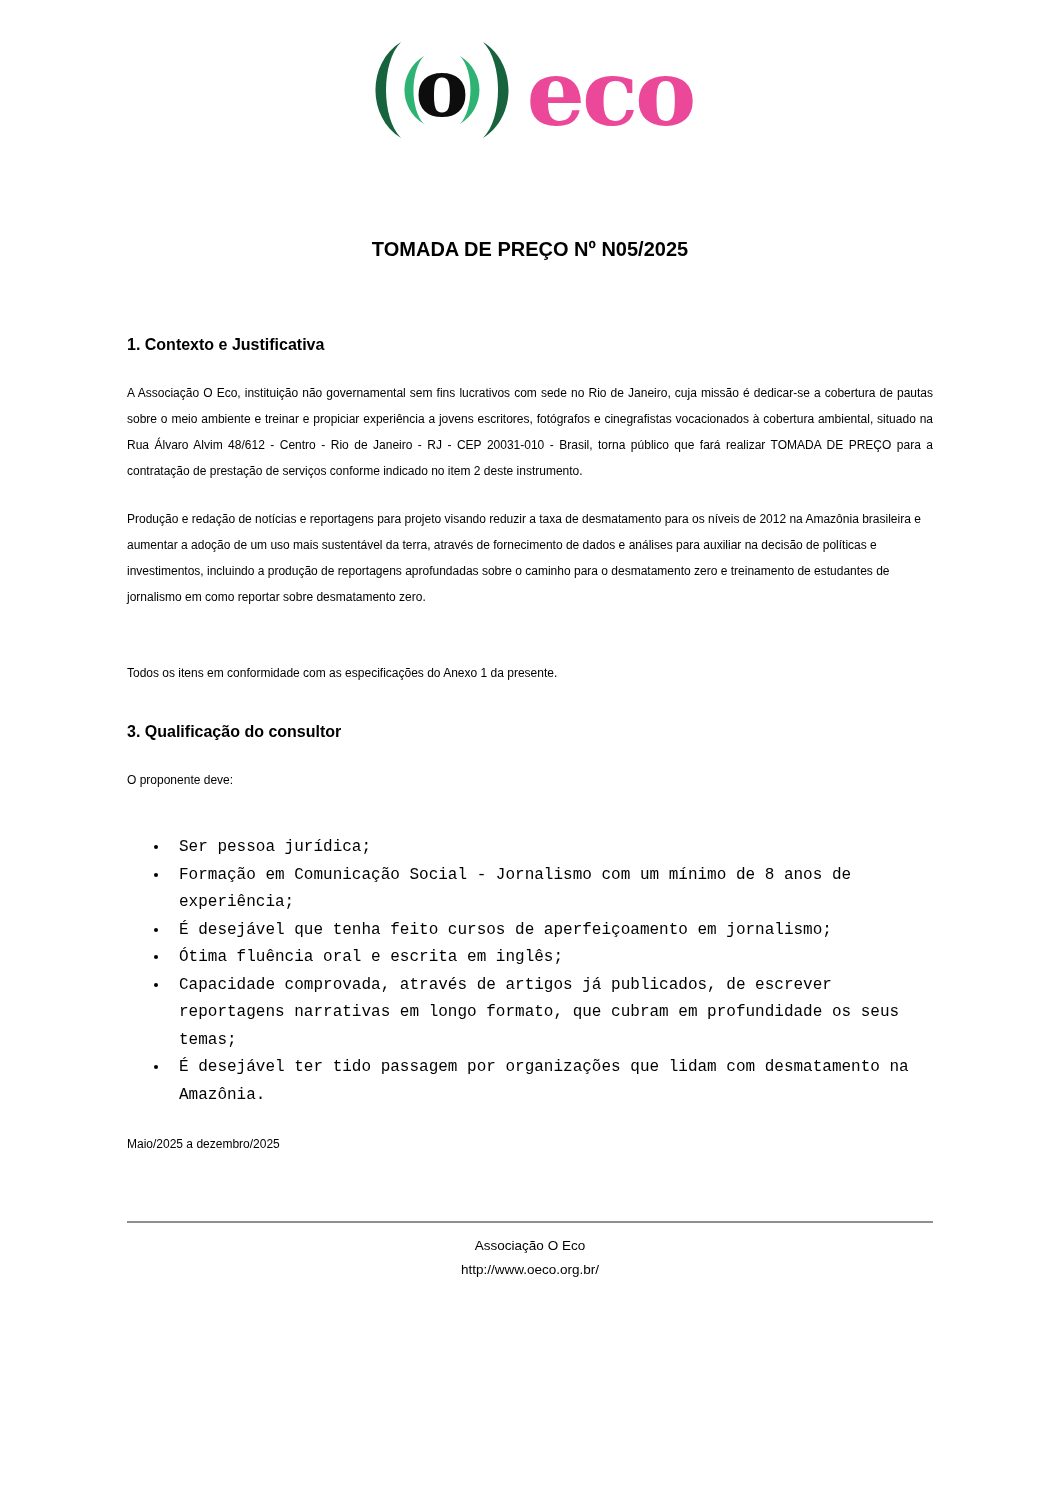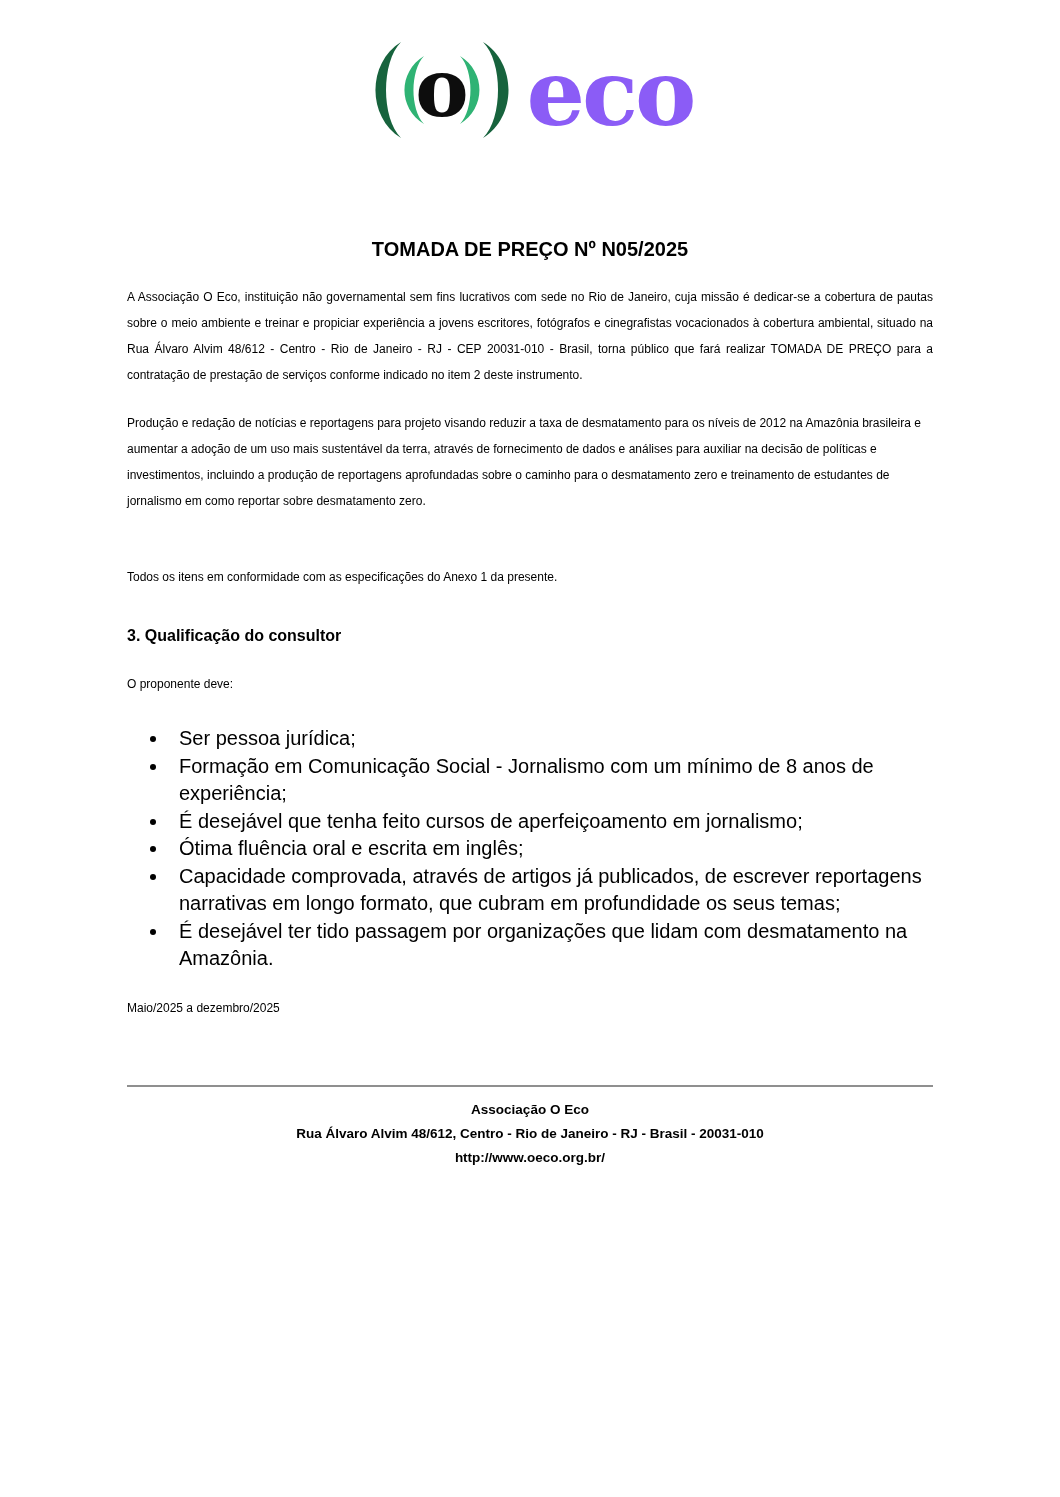--- a/index.html
+++ b/index.html
@@ -30,21 +30,21 @@
   .logo svg { display: block; }
   .logo-eco {
     font-family: "DejaVu Serif", serif;
     font-weight: bold;
     font-size: 92px;
     line-height: 1;
     letter-spacing: -3px;
     position: relative;
     top: 3px;
     margin-left: 10px;
-    color: #8b5cf6;
+    color: #ec4899;
   }
   
   .doc-title {
     margin-top: 86px;
     text-align: center;
     font-size: 20px;
     font-weight: bold;
     line-height: 26px;
   }
   .section-heading {
@@ -58,41 +58,41 @@
   .mt-sec3 { margin-top: 33px; }
   .mt-sec4 { margin-top: 28px; }
   p.body-par {
     font-size: 12px;
     line-height: 26px;
     margin: 22px 0 0 0;
   }
   p.justify { text-align: justify; }
   p.mt-large { margin-top: 50px; }
   ul.bullet-list {
-    margin: 28px 0 0 0;
+    margin: 41px 0 0 0;
     padding-left: 42px;
-    font-size: 20px;
+    font-size: 16px;
     line-height: 27.5px;
+    font-family: Liberation Mono, monospace;
   }
   ul.bullet-list li {
     padding-left: 10px;
     margin: 0;
   }
   
   .footer-rule {
     border: none;
     border-top: 2px solid #8f8f8f;
     margin: 64px 0 0 0;
   }
   .footer {
     margin-top: 11px;
     text-align: center;
     font-size: 13.5px;
     line-height: 24px;
-    font-weight: bold;
   }
 </style>
 </head>
 <body>
 
 <div class="page">
 
   <div class="logo">
     <svg width="150" height="100" viewBox="0 0 150 100">
       <path d="M 34 2 C 14 22, 14 78, 34 98 C 0 77, 0 23, 34 2 Z" fill="#17633d"></path>
@@ -101,20 +101,21 @@
       <g transform="translate(150,0) scale(-1,1)">
         <path d="M 34 2 C 14 22, 14 78, 34 98 C 0 77, 0 23, 34 2 Z" fill="#17633d"></path>
         <path d="M 57 16 C 43 31, 43 69, 57 84 C 31 68, 31 32, 57 16 Z" fill="#2fb374"></path>
       </g>
     </svg>
     <span class="logo-eco">eco</span>
   </div>
 
   <div class="doc-title">TOMADA DE PREÇO Nº N05/2025</div>
 
+  <h2 class="section-heading mt-sec1">1. Contexto e Justificativa</h2>
   <p class="body-par justify">A Associação O Eco, instituição não governamental sem fins lucrativos com sede no Rio de Janeiro, cuja missão é dedicar-se a cobertura de pautas sobre o meio ambiente e treinar e propiciar experiência a jovens escritores, fotógrafos e cinegrafistas vocacionados à cobertura ambiental, situado na Rua Álvaro Alvim 48/612 - Centro - Rio de Janeiro - RJ - CEP 20031-010 - Brasil, torna público que fará realizar TOMADA DE PREÇO para a contratação de prestação de serviços conforme indicado no item 2 deste instrumento.</p>
 
   <p class="body-par">Produção e redação de notícias e reportagens para projeto visando reduzir a taxa de desmatamento para os níveis de 2012 na Amazônia brasileira e aumentar a adoção de um uso mais sustentável da terra, através de fornecimento de dados e análises para auxiliar na decisão de políticas e investimentos, incluindo a produção de reportagens aprofundadas sobre o caminho para o desmatamento zero e treinamento de estudantes de jornalismo em como reportar sobre desmatamento zero.</p>
   <p class="body-par mt-large">Todos os itens em conformidade com as especificações do Anexo 1 da presente.</p>
 
   <h2 class="section-heading mt-sec3">3. Qualificação do consultor</h2>
   <p class="body-par">O proponente deve:</p>
   <ul class="bullet-list">
     <li>Ser pessoa jurídica;</li>
     <li>Formação em Comunicação Social - Jornalismo com um mínimo de 8 anos de experiência;</li>
@@ -122,17 +123,16 @@
     <li>Ótima fluência oral e escrita em inglês;</li>
     <li>Capacidade comprovada, através de artigos já publicados, de escrever reportagens narrativas em longo formato, que cubram em profundidade os seus temas;</li>
     <li>É desejável ter tido passagem por organizações que lidam com desmatamento na Amazônia.</li>
   </ul>
 
   <p class="body-par">Maio/2025 a dezembro/2025</p>
 
   <hr class="footer-rule">
   <div class="footer">
     <div>Associação O Eco</div>
-    <div>Rua Álvaro Alvim 48/612, Centro - Rio de Janeiro - RJ - Brasil - 20031-010</div>
     <div>http://www.oeco.org.br/</div>
   </div>
 
 </div>
 
 </body></html>

